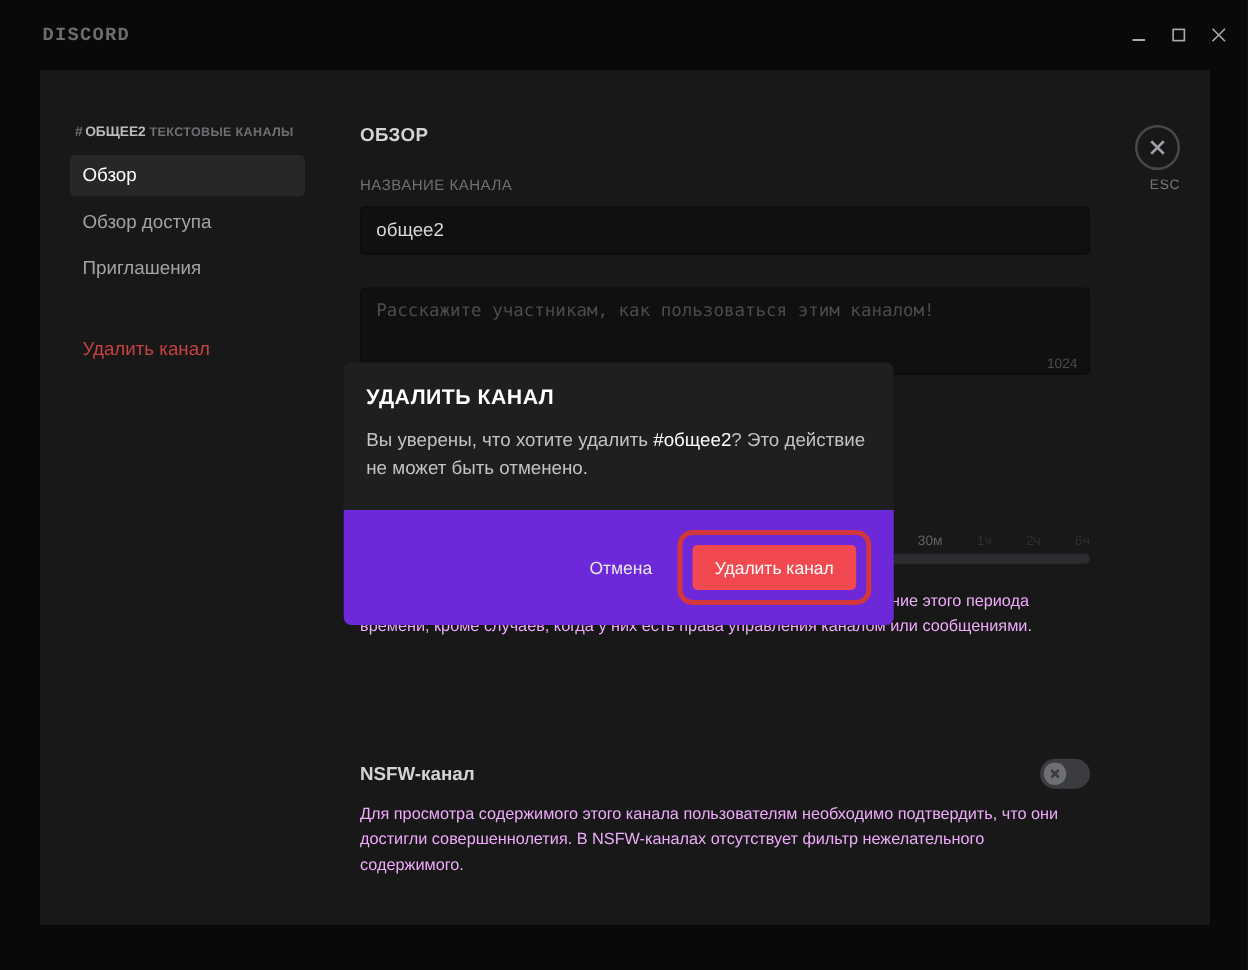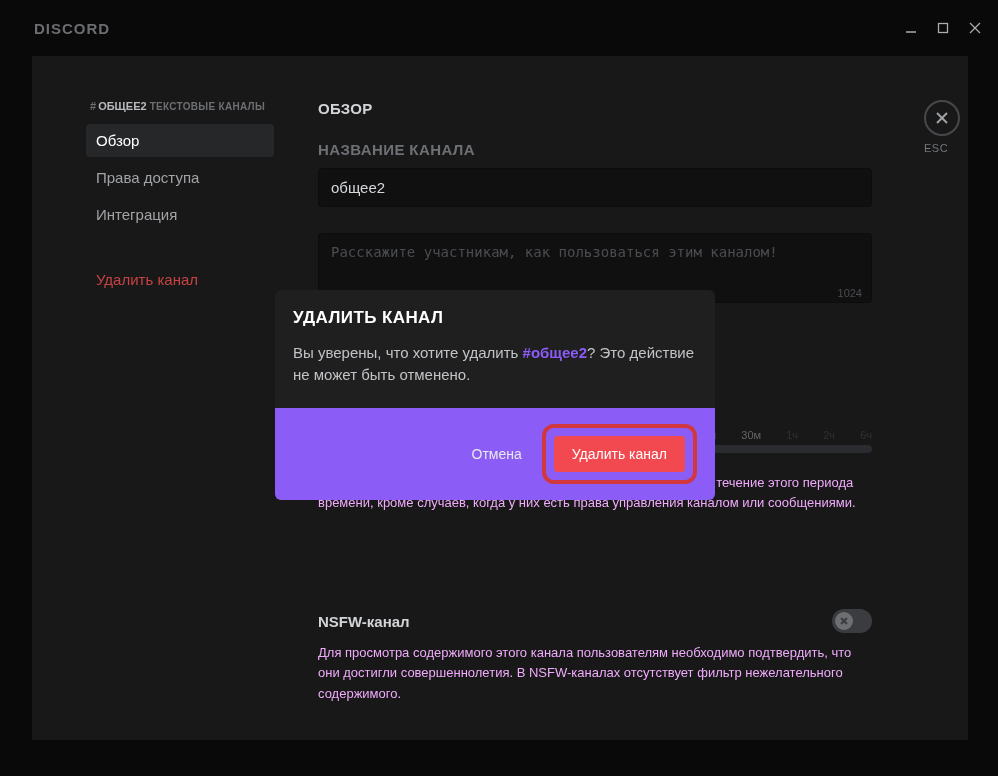--- a/index.html
+++ b/index.html
@@ -15,30 +15,30 @@
     display: flex;
     align-items: center;
     justify-content: space-between;
     padding: 0 16px 0 34px;
   }
   .brand {
     font-weight: 800;
     letter-spacing: 1px;
     font-size: 15px;
     color: #6b6d70;
+    font-family: Liberation Mono, monospace;
   }
   .win-controls { display: flex; gap: 18px; align-items: center; }
   .win-btn { width: 14px; height: 14px; color: #a9abaf; display: flex; align-items: center; justify-content: center; cursor: pointer; }
   .win-btn svg { width: 12px; height: 12px; stroke: currentColor; }
   .app-area {
     position: absolute;
     left: 32px; right: 30px; top: 56px; bottom: 36px;
     background: #181818;
     display: flex;
-    padding-left: 30px;
   }
   .sidebar {
     width: 222px;
     padding: 44px 10px 24px 24px;
   }
   .channel-heading {
     font-size: 11px;
     font-weight: 700;
     color: #6d6f73;
     margin-bottom: 12px;
@@ -62,34 +62,34 @@
   .side-item.danger { color: #c74242; margin-top: 32px; }
 
   .content {
     flex: 1;
     padding: 44px 96px 24px 34px;
     color: #b7babe;
     position: relative;
   }
   .close-esc {
     position: absolute;
-    right: 8px; top: 44px;
-    display: flex; flex-direction: column; align-items: flex-start; gap: 6px;
+    right: 24px; top: 44px;
+    display: flex; flex-direction: column; align-items: flex-end; gap: 6px;
     color: #72767d;
     cursor: pointer;
   }
   .close-circle {
     width: 36px; height: 36px; border: 2px solid #46484c; border-radius: 50%;
     display: flex; align-items: center; justify-content: center;
     color: #9fa2a6; font-size: 18px;
   }
   .esc-label { font-size: 11px; letter-spacing: .5px; }
 
   .section-title { font-size: 15px; font-weight: 700; color: #d2d4d7; margin-bottom: 24px; letter-spacing: .3px; }
-  .field-label { font-size: 15px; font-weight: 700; color: #6d7074; letter-spacing: .4px; margin-bottom: 10px; }
+  .field-label { font-size: 12px; font-weight: 400; color: #6d7074; letter-spacing: .4px; margin-bottom: 10px; }
   .text-input {
     width: 100%;
     background: #101011;
     border: 1px solid #0c0c0d;
     border-radius: 4px;
     padding: 10px 12px;
     color: #d5d7da;
     font-size: 15px;
     margin-bottom: 26px;
   }
@@ -144,23 +144,23 @@
     border-radius: 6px;
     overflow: visible;
     pointer-events: auto;
     position: absolute;
     top: 290px;
     left: 275px;
   }
   .modal-body { padding: 18px 18px 22px 18px; }
   .modal-title { font-size: 17px; font-weight: 700; color: #ffffff; letter-spacing: .4px; margin-bottom: 14px; }
   .modal-text { font-size: 15px; color: #c1c3c6; line-height: 1.45; }
-  .modal-text b { color: #8b5cf6; font-weight: 700; }
+  .modal-text b { color: #ffffff; font-weight: 400; }
   .modal-footer {
-    background: #8b5cf6;
+    background: #6d28d9;
     padding: 16px 18px;
     display: flex; justify-content: flex-end; align-items: center; gap: 14px;
     border-radius: 0 0 6px 6px;
   }
   .btn-cancel { color: #e8e9ea; font-size: 14px; font-weight: 500; cursor: pointer; padding: 10px 6px; }
   .highlight-frame {
     border: 4px solid #d2373d;
     border-radius: 12px;
     padding: 8px;
     display: inline-flex;
@@ -202,22 +202,22 @@
 </div>
 
 <div class="app-area">
 
   <div class="sidebar">
     <div class="channel-heading">
       <span class="hash">#</span><span class="nm">ОБЩЕЕ2</span>
       <span class="sub">ТЕКСТОВЫЕ КАНАЛЫ</span>
     </div>
     <div class="side-item selected"><span>Обзор</span></div>
-    <div class="side-item"><span>Права доступа</span></div>
-    <div class="side-item"><span>Интеграция</span></div>
+    <div class="side-item"><span>Обзор доступа</span></div>
+    <div class="side-item"><span>Приглашения</span></div>
     <div class="side-item danger"><span>Удалить канал</span></div>
   </div>
 
   <div class="content">
     <div class="close-esc">
       <div class="close-circle">
         <svg width="16" height="16" viewBox="0 0 16 16">
             <line x1="3" y1="3" x2="13" y2="13" stroke="currentColor" stroke-width="2"></line>
             <line x1="13" y1="3" x2="3" y2="13" stroke="currentColor" stroke-width="2"></line>
           </svg>

